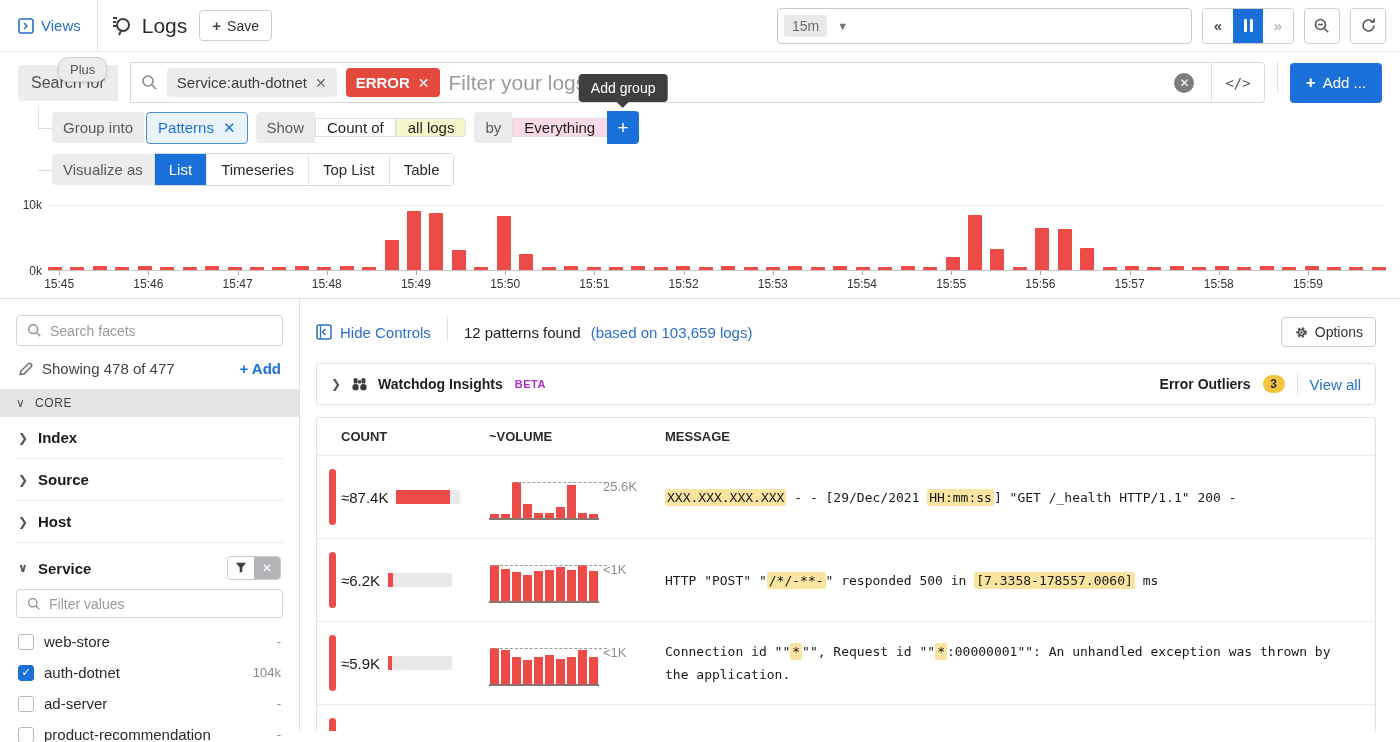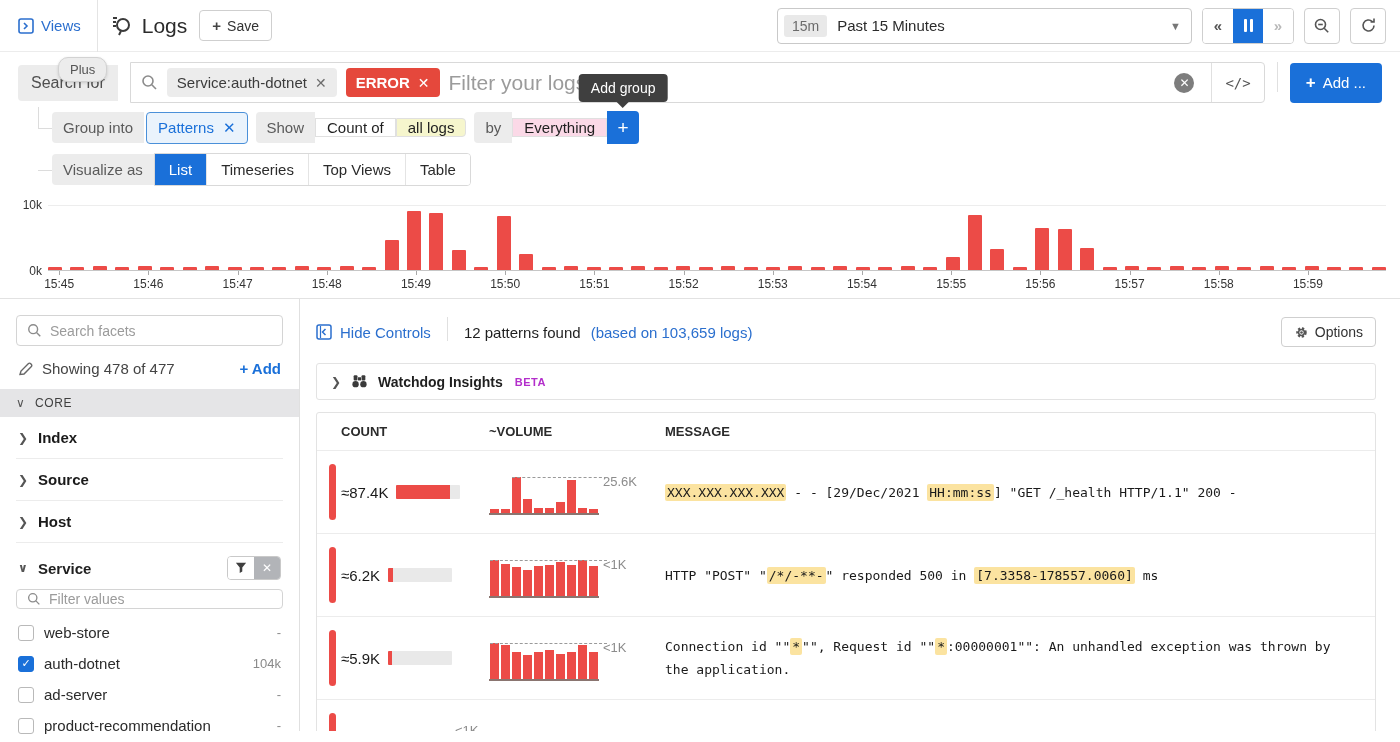--- a/index.html
+++ b/index.html
@@ -180,21 +180,20 @@
     <span>Logs</span>
   </div>
   <button class="btn">
     <span class="plus-glyph">+</span>
     <span>Save</span>
   </button>
 
   <div class="topbar-right">
     <div class="timepicker">
       <span class="time-badge">15m</span>
-      <span class="time-label">Past 15 Minutes</span>
       <span class="caret">▼</span>
     </div>
     <div class="playgroup">
       <div class="seg" style="font-weight:bold;">«</div>
       <div class="seg active">
         <span class="pausebars">
             <i></i>
             <i></i>
           </span>
       </div>
@@ -269,21 +268,21 @@
     <span class="plusblue">+
       <span class="tooltip-dark">Add group</span>
     </span>
   </div>
 
   <div class="qrow">
     <span class="qlabel">Visualize as</span>
     <span class="modes">
         <span class="mode active">List</span>
         <span class="mode">Timeseries</span>
-        <span class="mode">Top Views</span>
+        <span class="mode">Top List</span>
         <span class="mode">Table</span>
       </span>
   </div>
 </div>
 
 <div class="chartsec">
   <div class="chartwrap">
     <div class="ylabels">
       <span class="ytop">10k</span>
       <span class="ybot">0k</span>
@@ -428,21 +427,21 @@
       <span>Service</span>
       <span class="svc-btns">
         <span class="b1">
           <svg width="12" height="12" viewBox="0 0 14 14">
               <path d="M1 1h12L8.5 6.5V11l-3 1.8V6.5z" fill="#3f3f3f"></path>
             </svg>
         </span>
         <span class="b2">✕</span>
       </span>
     </div>
-    <div class="inputbox" style="height:20px;">
+    <div class="inputbox" style="height:29px;">
       <svg width="14" height="14" viewBox="0 0 17 17">
           <g stroke="#8b8b8b" stroke-width="1.6" fill="none">
             <circle cx="7" cy="7" r="5"></circle>
             <line x1="10.8" y1="10.8" x2="15" y2="15"></line>
           </g>
         </svg>
       <span class="ph">Filter values</span>
     </div>
     <div style="margin-top:8px;" id="service-values">
         <div class="fvalue">
@@ -499,20 +498,26 @@
           <g fill="#3a3a3a">
             <rect x="2.5" y="2" width="3.6" height="5" rx="1"></rect>
             <rect x="9.9" y="2" width="3.6" height="5" rx="1"></rect>
             <rect x="6.6" y="4" width="2.8" height="3"></rect>
             <circle cx="4.3" cy="10.5" r="3"></circle>
             <circle cx="11.7" cy="10.5" r="3"></circle>
           </g>
         </svg>
       <span class="wd-title">Watchdog Insights</span>
       <span class="beta">BETA</span>
+      <span class="wd-right">
+        <span class="wd-outliers">Error Outliers</span>
+        <span class="badge">3</span>
+        <span class="vdiv" style="height:22px;"></span>
+        <span class="linkblue">View all</span>
+      </span>
     </div>
 
     <div class="panel ptable">
       <div class="thead">
         <span></span>
         <span>COUNT</span>
         <span>~VOLUME</span>
         <span style="padding-left:4px;">MESSAGE</span>
       </div>
       <div id="table-body">

